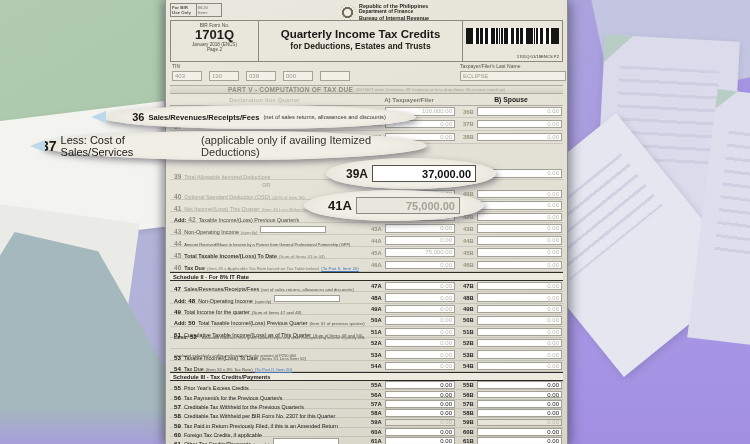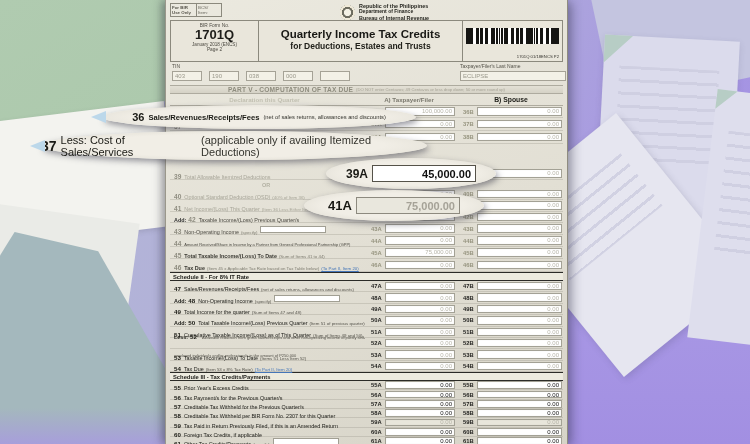--- a/index.html
+++ b/index.html
@@ -510,21 +510,21 @@
   </div>
   <div class="callout co37">
     <span class="tail"></span>
     <b class="cnum">37</b>
     <span class="clab">Less: Cost of Sales/Services</span>
     <span class="cnote">(applicable only if availing Itemized Deductions)</span>
   </div>
   <div class="callout co39">
     <b class="ccode">39A</b>
     <span class="cfield">
-        <span>45,000.00</span>
+        <span>37,000.00</span>
       </span>
   </div>
   <div class="callout co41">
     <b class="ccode">41A</b>
     <span class="cfield">
         <span>75,000.00</span>
       </span>
   </div>
 </div>
 

